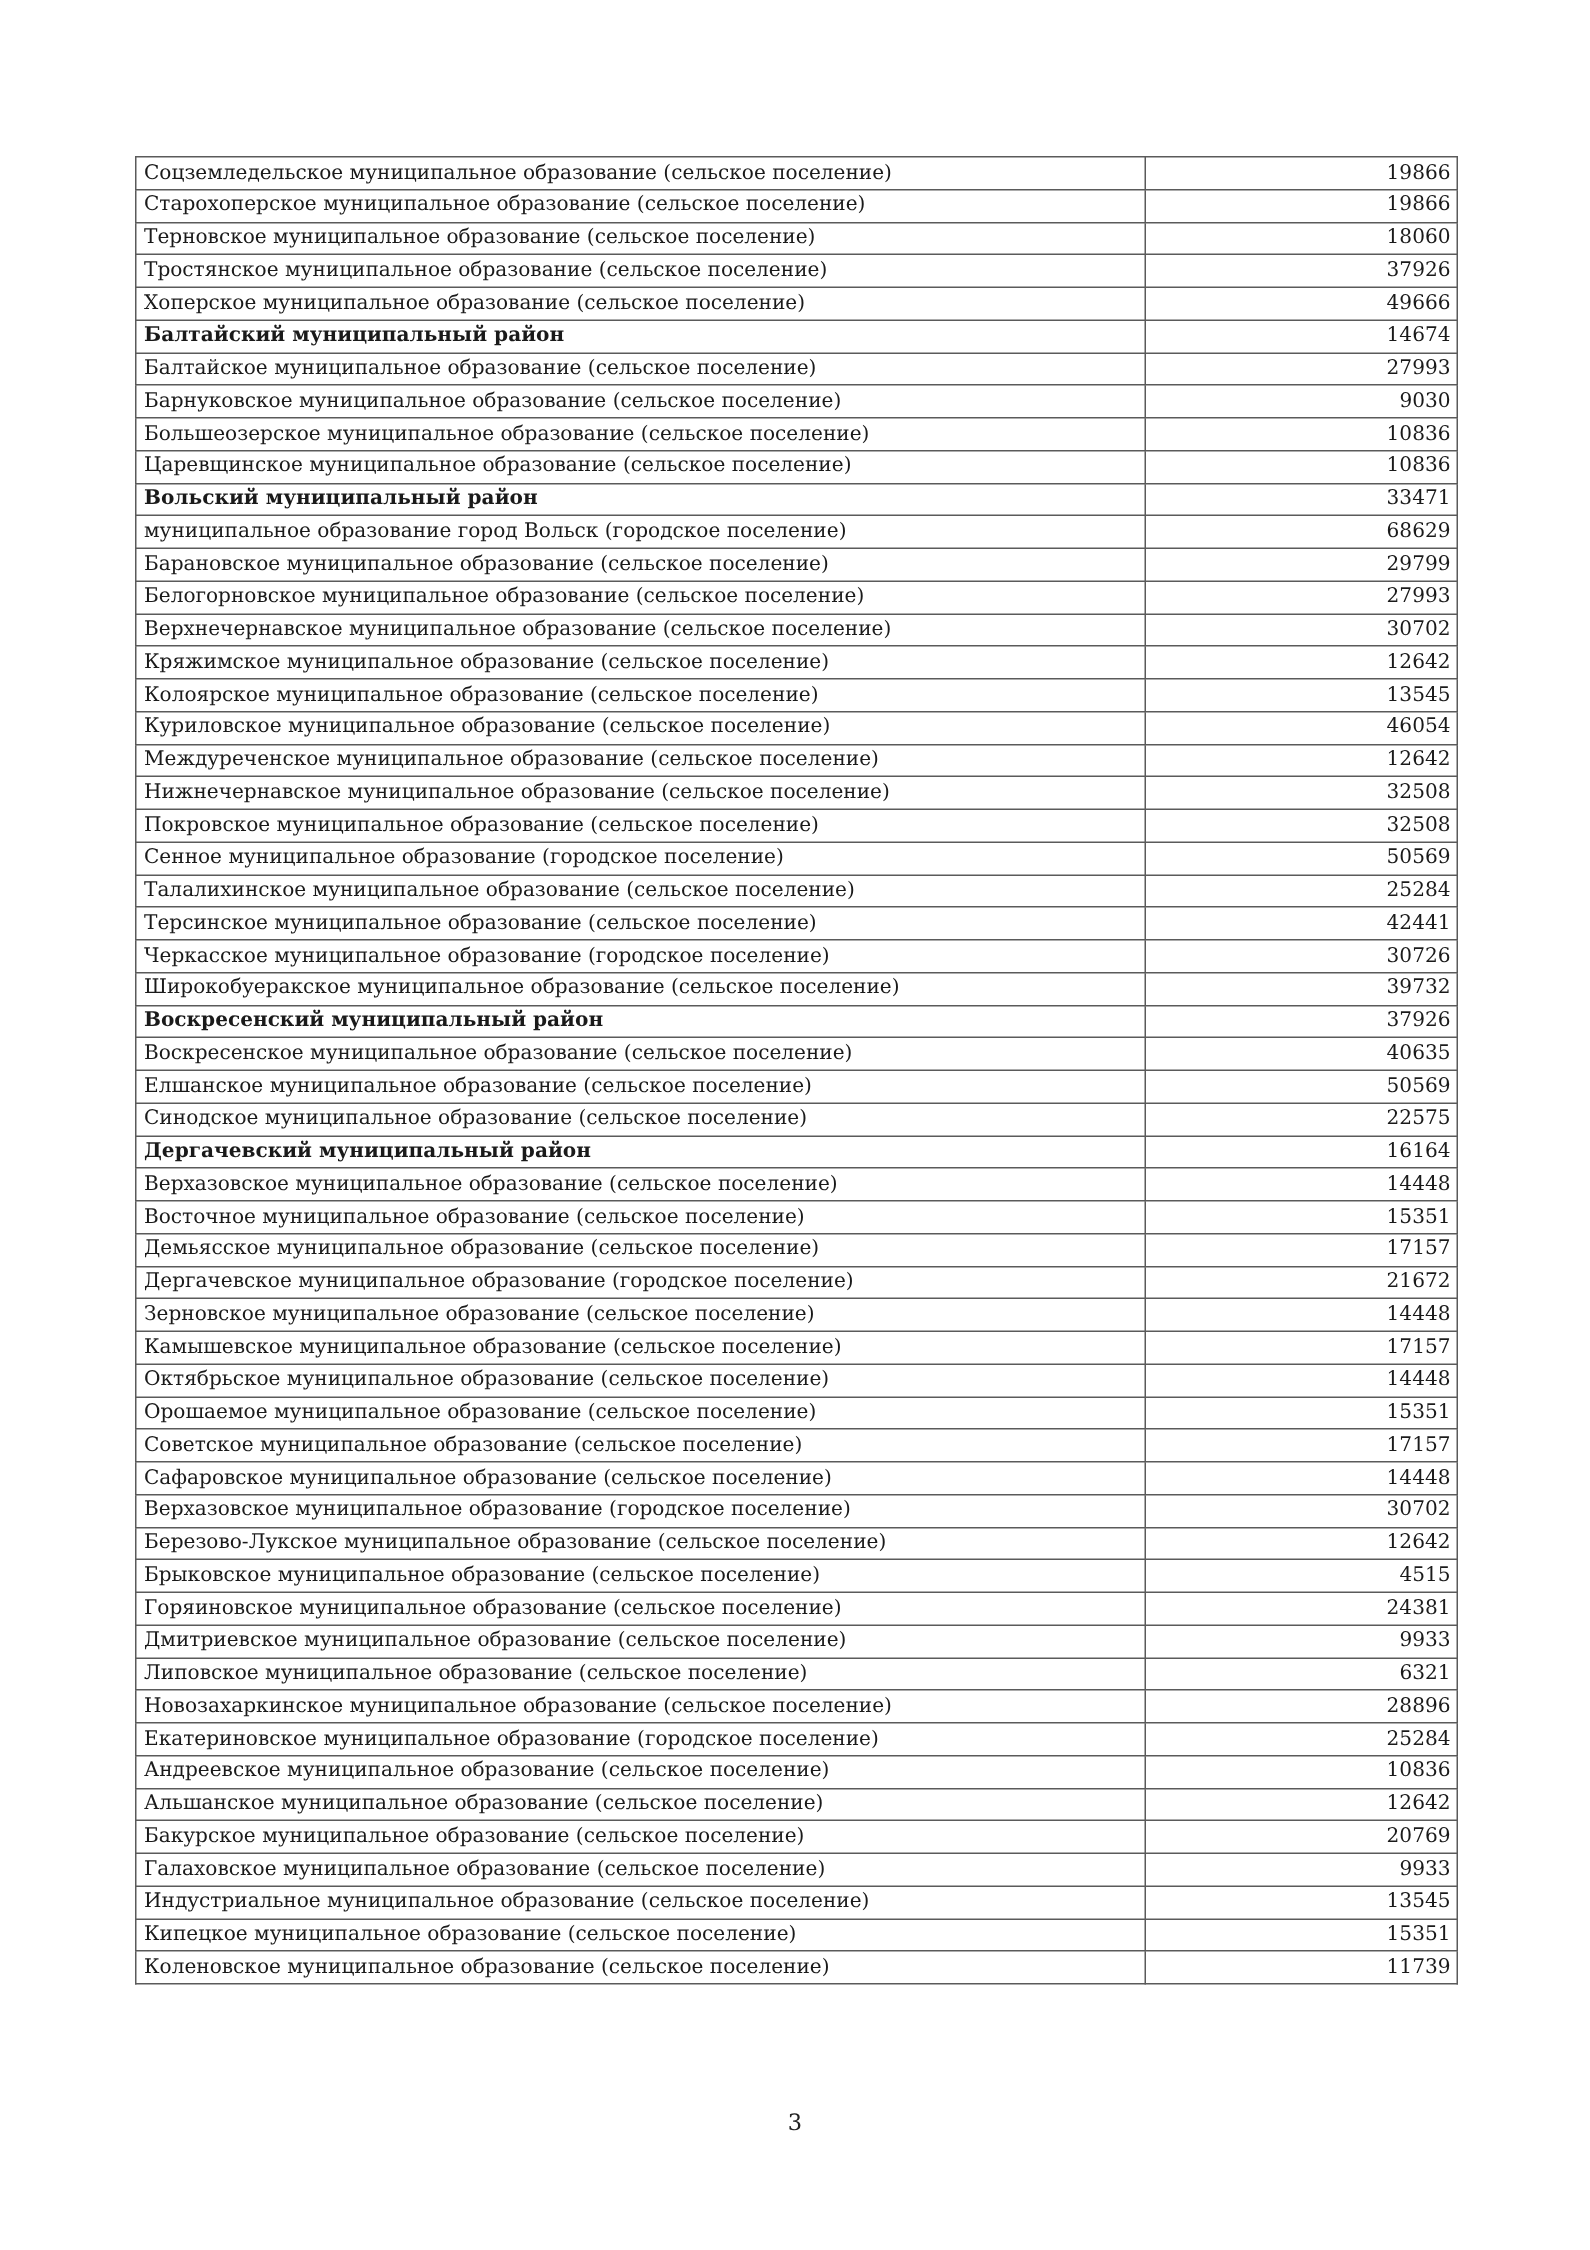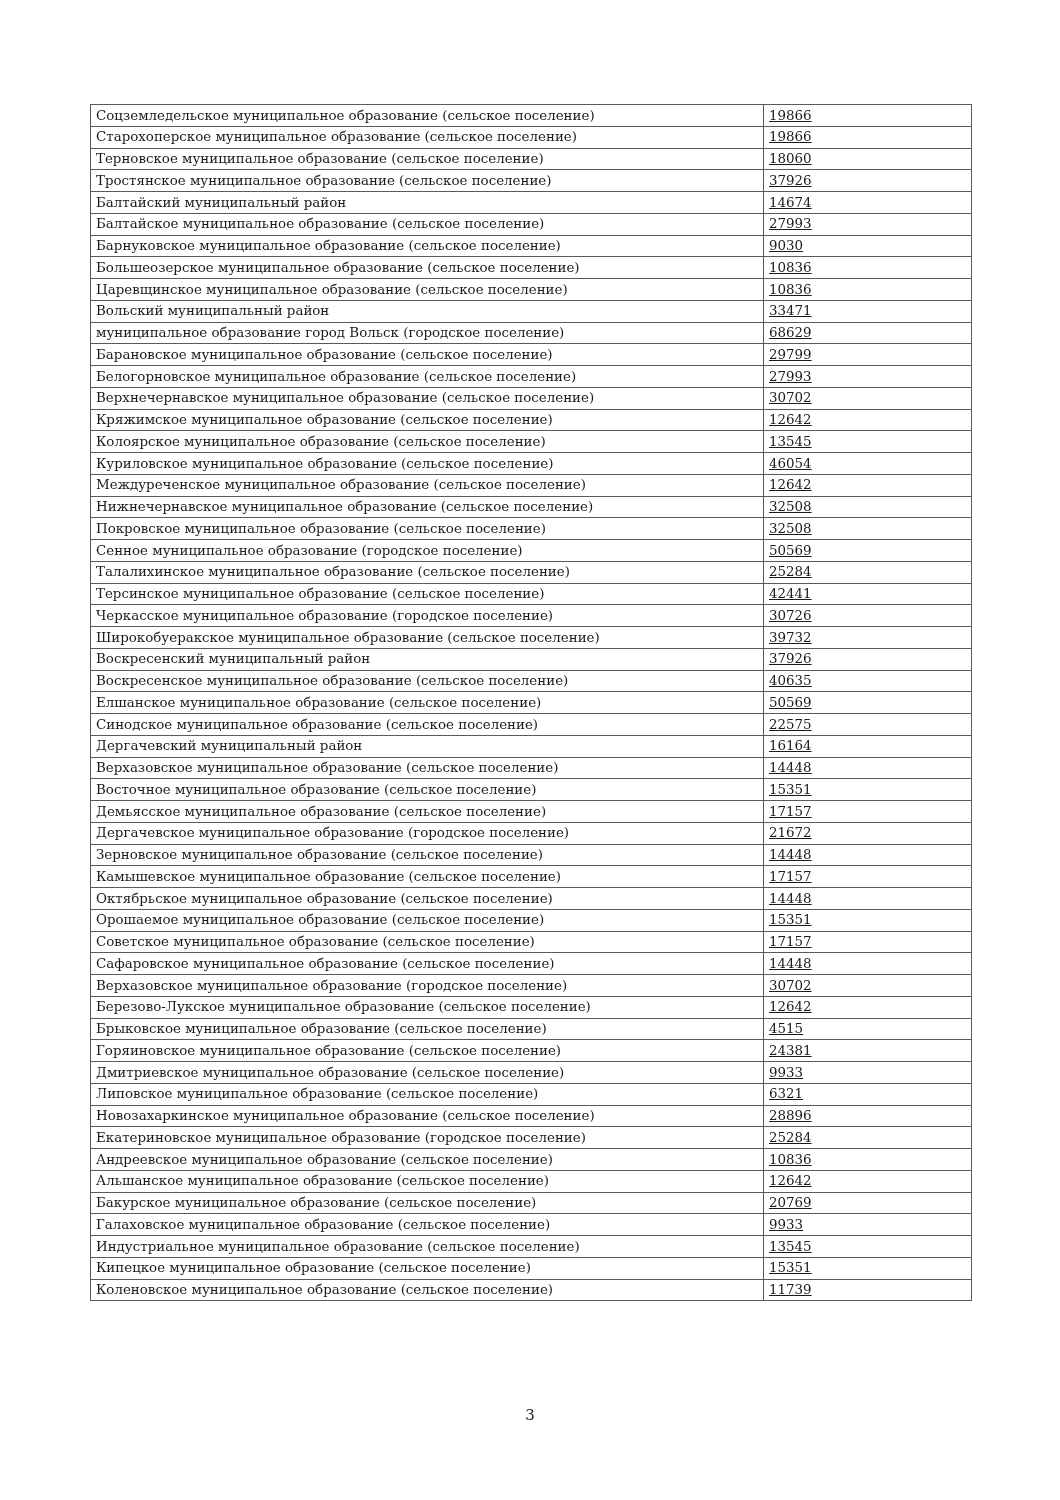--- a/index.html
+++ b/index.html
@@ -12,22 +12,22 @@
     font-size: 13.4px; line-height: 1;
   }
   table.data-table col.c-name { width: 673px; }
   table.data-table col.c-val { width: 208px; }
   table.data-table td {
     border: 1px solid #5a5a5a;
     height: 20.75px; padding: 0 3px 0 5px;
     white-space: nowrap; overflow: hidden;
     vertical-align: middle;
   }
-  table.data-table td.val { padding-right: 4px; text-decoration: underline; }
-  table.data-table tr.district td.name { font-weight: normal; }
+  table.data-table td.val { text-align: right; padding-right: 4px; }
+  table.data-table tr.district td.name { font-weight: bold; }
   .page-number {
     position: absolute; top: 1406px; left: 0; width: 1060px; text-align: center;
     font-size: 15px; color: #222;
   }
 </style>
 </head>
 <body>
 
 <div class="page">
   <table class="data-table">
@@ -45,20 +45,24 @@
           <td class="val">19866</td>
         </tr>
         <tr class="settlement">
           <td class="name">Терновское муниципальное образование (сельское поселение)</td>
           <td class="val">18060</td>
         </tr>
         <tr class="settlement">
           <td class="name">Тростянское муниципальное образование (сельское поселение)</td>
           <td class="val">37926</td>
         </tr>
+        <tr class="settlement">
+          <td class="name">Хоперское муниципальное образование (сельское поселение)</td>
+          <td class="val">49666</td>
+        </tr>
         <tr class="district">
           <td class="name">Балтайский муниципальный район</td>
           <td class="val">14674</td>
         </tr>
         <tr class="settlement">
           <td class="name">Балтайское муниципальное образование (сельское поселение)</td>
           <td class="val">27993</td>
         </tr>
         <tr class="settlement">
           <td class="name">Барнуковское муниципальное образование (сельское поселение)</td>

